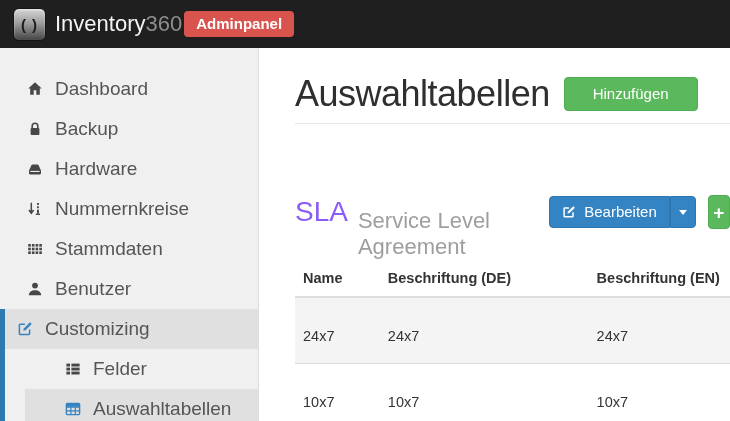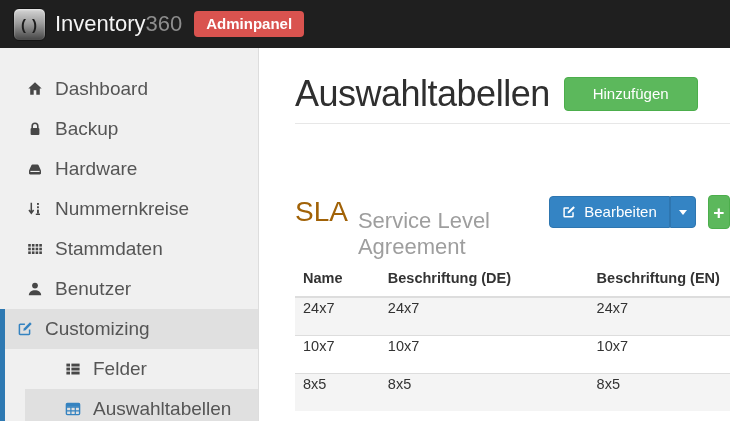--- a/index.html
+++ b/index.html
@@ -11,21 +11,21 @@
   header { height:48px; flex:0 0 48px; background:var(--header_bg,#1f1f1f);
            display:flex; align-items:center; padding:0 12px 0 13px; }
   .brand { display:flex; align-items:center; gap:9px; cursor:pointer; }
   .logo { width:33px; height:33px; border-radius:6px;
           background:linear-gradient(180deg,#d6d6d6 0%,#9a9a9a 48%,#454545 100%);
           border:1px solid #141414; box-shadow:inset 0 1px 2px rgba(255,255,255,.55);
           display:flex; align-items:center; justify-content:center;
           color:#1c1c1c; font-weight:bold; font-size:15px; letter-spacing:1px; }
   .brand-main { color:#f4f4f4; font-size:22px; }
   .brand-suffix { color:#8d8d8d; font-size:22px; }
-  .badge { margin-left:12px; background:var(--badge_red,#d9534f); color:#fff;
+  .badge { margin-left:2px; background:var(--badge_red,#d9534f); color:#fff;
            font-size:15px; font-weight:bold; padding:4px 12px 5px; border-radius:4px; }
 
   
   .layout { flex:1; display:flex; min-height:0; }
 
   
   .sidebar { width:259px; flex:0 0 259px; background:var(--sidebar_bg,#f0f0f0);
              border-right:1px solid #ddd; padding-top:21px; }
   .nav-item { height:40px; display:flex; align-items:center; gap:12px;
               padding-left:27px; color:#555; font-size:19px; cursor:pointer; }
@@ -39,39 +39,39 @@
 
   
   main { flex:1; background:#fff; padding:26px 0 0 36px; min-width:0; }
   .title-row { display:flex; align-items:center; gap:14px; }
   h1 { font-size:36px; font-weight:400; color:#2f2f2f; line-height:40px; letter-spacing:-0.5px; }
   .btn { border-radius:4px; cursor:pointer; font-family:inherit; }
   .btn-green { background:var(--green,#5cb85c); border:1px solid var(--green_border,#4cae4c); color:#fff; }
   .btn-add { font-size:15px; padding:7px 28px 8px; }
   hr { border:none; border-top:1px solid #e7e7e7; margin-top:9px; }
   .section-row { margin-top:40px; display:flex; align-items:center; }
-  .section-title { font-size:28px; color:#a16207; }
+  .section-title { font-size:28px; color:#8b5cf6; }
   .section-sub { font-size:22px; color:#9e9e9e; margin-left:10px;margin-top:44px; }
   .btn-group { display:inline-flex; margin-left:15px; }
   .btn-blue { background:var(--blue,#3484c4); border:1px solid var(--blue_border,#2e76b0); color:#fff; }
   .btn-edit { font-size:15px; padding:6px 12px 7px; display:flex; align-items:center; gap:8px;
               border-radius:4px 0 0 4px; }
   .btn-edit .icon { width:14px; height:14px; display:flex; }
   .btn-caret { width:26px; border-radius:0 4px 4px 0; border-left:1px solid var(--blue_border,#2e76b0);
                display:flex; align-items:center; justify-content:center; }
   .caret { width:0; height:0; border-left:4.5px solid transparent;
            border-right:4.5px solid transparent; border-top:5px solid #fff; }
   .btn-plus { margin-left:12px; width:30px; height:34px; font-size:19px; font-weight:bold;
               display:flex; align-items:center; justify-content:center; line-height:1; }
 
   
   table { margin-top:2px; width:100%; border-collapse:collapse; font-size:14.5px; color:#333; }
   th { text-align:left; font-weight:bold; padding:8px 8px 10px; border-bottom:2px solid #ddd; }
   th.c1 { width:19.5%; } th.c2 { width:48%; } th.c3 { width:32.5%; }
-  td { padding:0 8px 17px; line-height:20px; vertical-align:top; }
+  td { padding:28px 8px 17px; line-height:20px; vertical-align:top; }
   tbody tr + tr td { border-top:1px solid #ddd; }
   tbody tr:nth-child(odd) td { background:var(--stripe,#f4f4f4); }
 </style>
 </head>
 <body>
 
 <div class="app">
 
   <header>
     <div class="brand">

